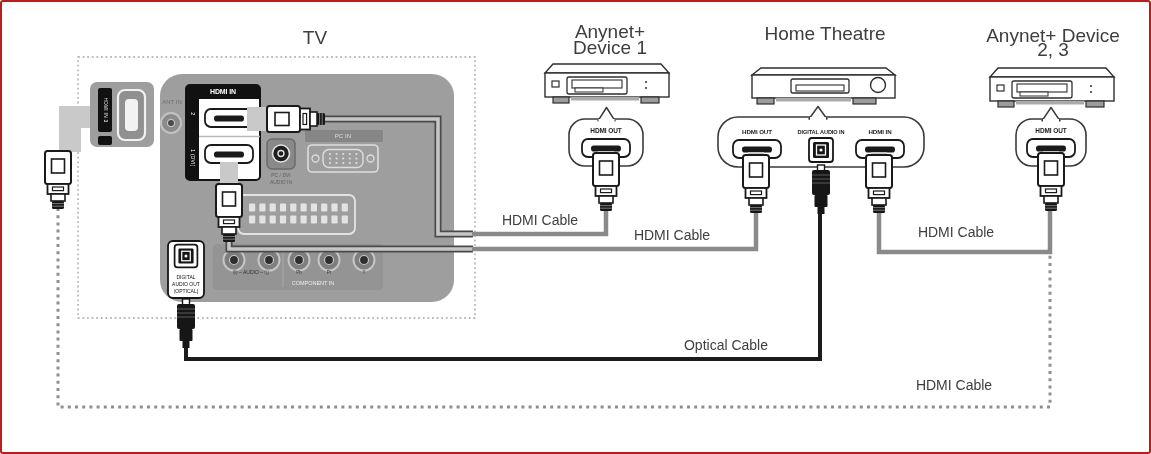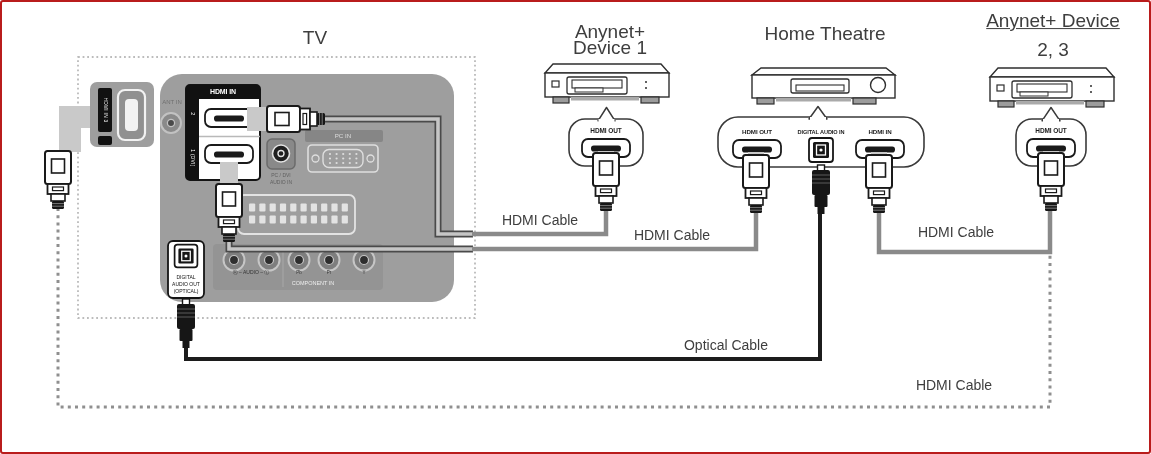--- a/index.html
+++ b/index.html
@@ -243,21 +243,21 @@
     <rect x="1041" y="149" width="16" height="8" fill="#c9c9c9"></rect>
     <use href="#hdmiplug" transform="translate(1049,151)"></use>
   </g>
 </svg>
 
 <span class="lbl" style="left:313px;top:36px;font-size:19px;">TV</span>
 
 <span class="lbl dev" style="left:608px;top:30px;">Anynet+</span>
 <span class="lbl dev" style="left:608px;top:46px;text-align:center;">Device 1</span>
 <span class="lbl dev" style="left:823px;top:32px;">Home Theatre</span>
-<span class="lbl dev" style="left:1051px;top:19px;text-decoration:underline;">Anynet+ Device</span>
+<span class="lbl dev" style="left:1051px;top:34px;">Anynet+ Device</span>
 <span class="lbl dev" style="left:1051px;top:48px;">2, 3</span>
 
 <span class="lbl port" style="left:604px;top:129px;font-size:6.5px;">HDMI OUT</span>
 <span class="lbl port" style="left:755px;top:130px;font-size:6.2px;">HDMI OUT</span>
 <span class="lbl port" style="left:819px;top:130px;font-size:5.6px;">DIGITAL AUDIO IN</span>
 <span class="lbl port" style="left:878px;top:130px;font-size:6.2px;">HDMI IN</span>
 <span class="lbl port" style="left:1049px;top:129px;font-size:6.5px;">HDMI OUT</span>
 
 <span class="lbl port w" style="left:221px;top:90px;font-size:7px;">HDMI IN</span>
 <span class="lbl vlbl w" style="left:190.5px;top:112px;font-size:5.5px;">2</span>

